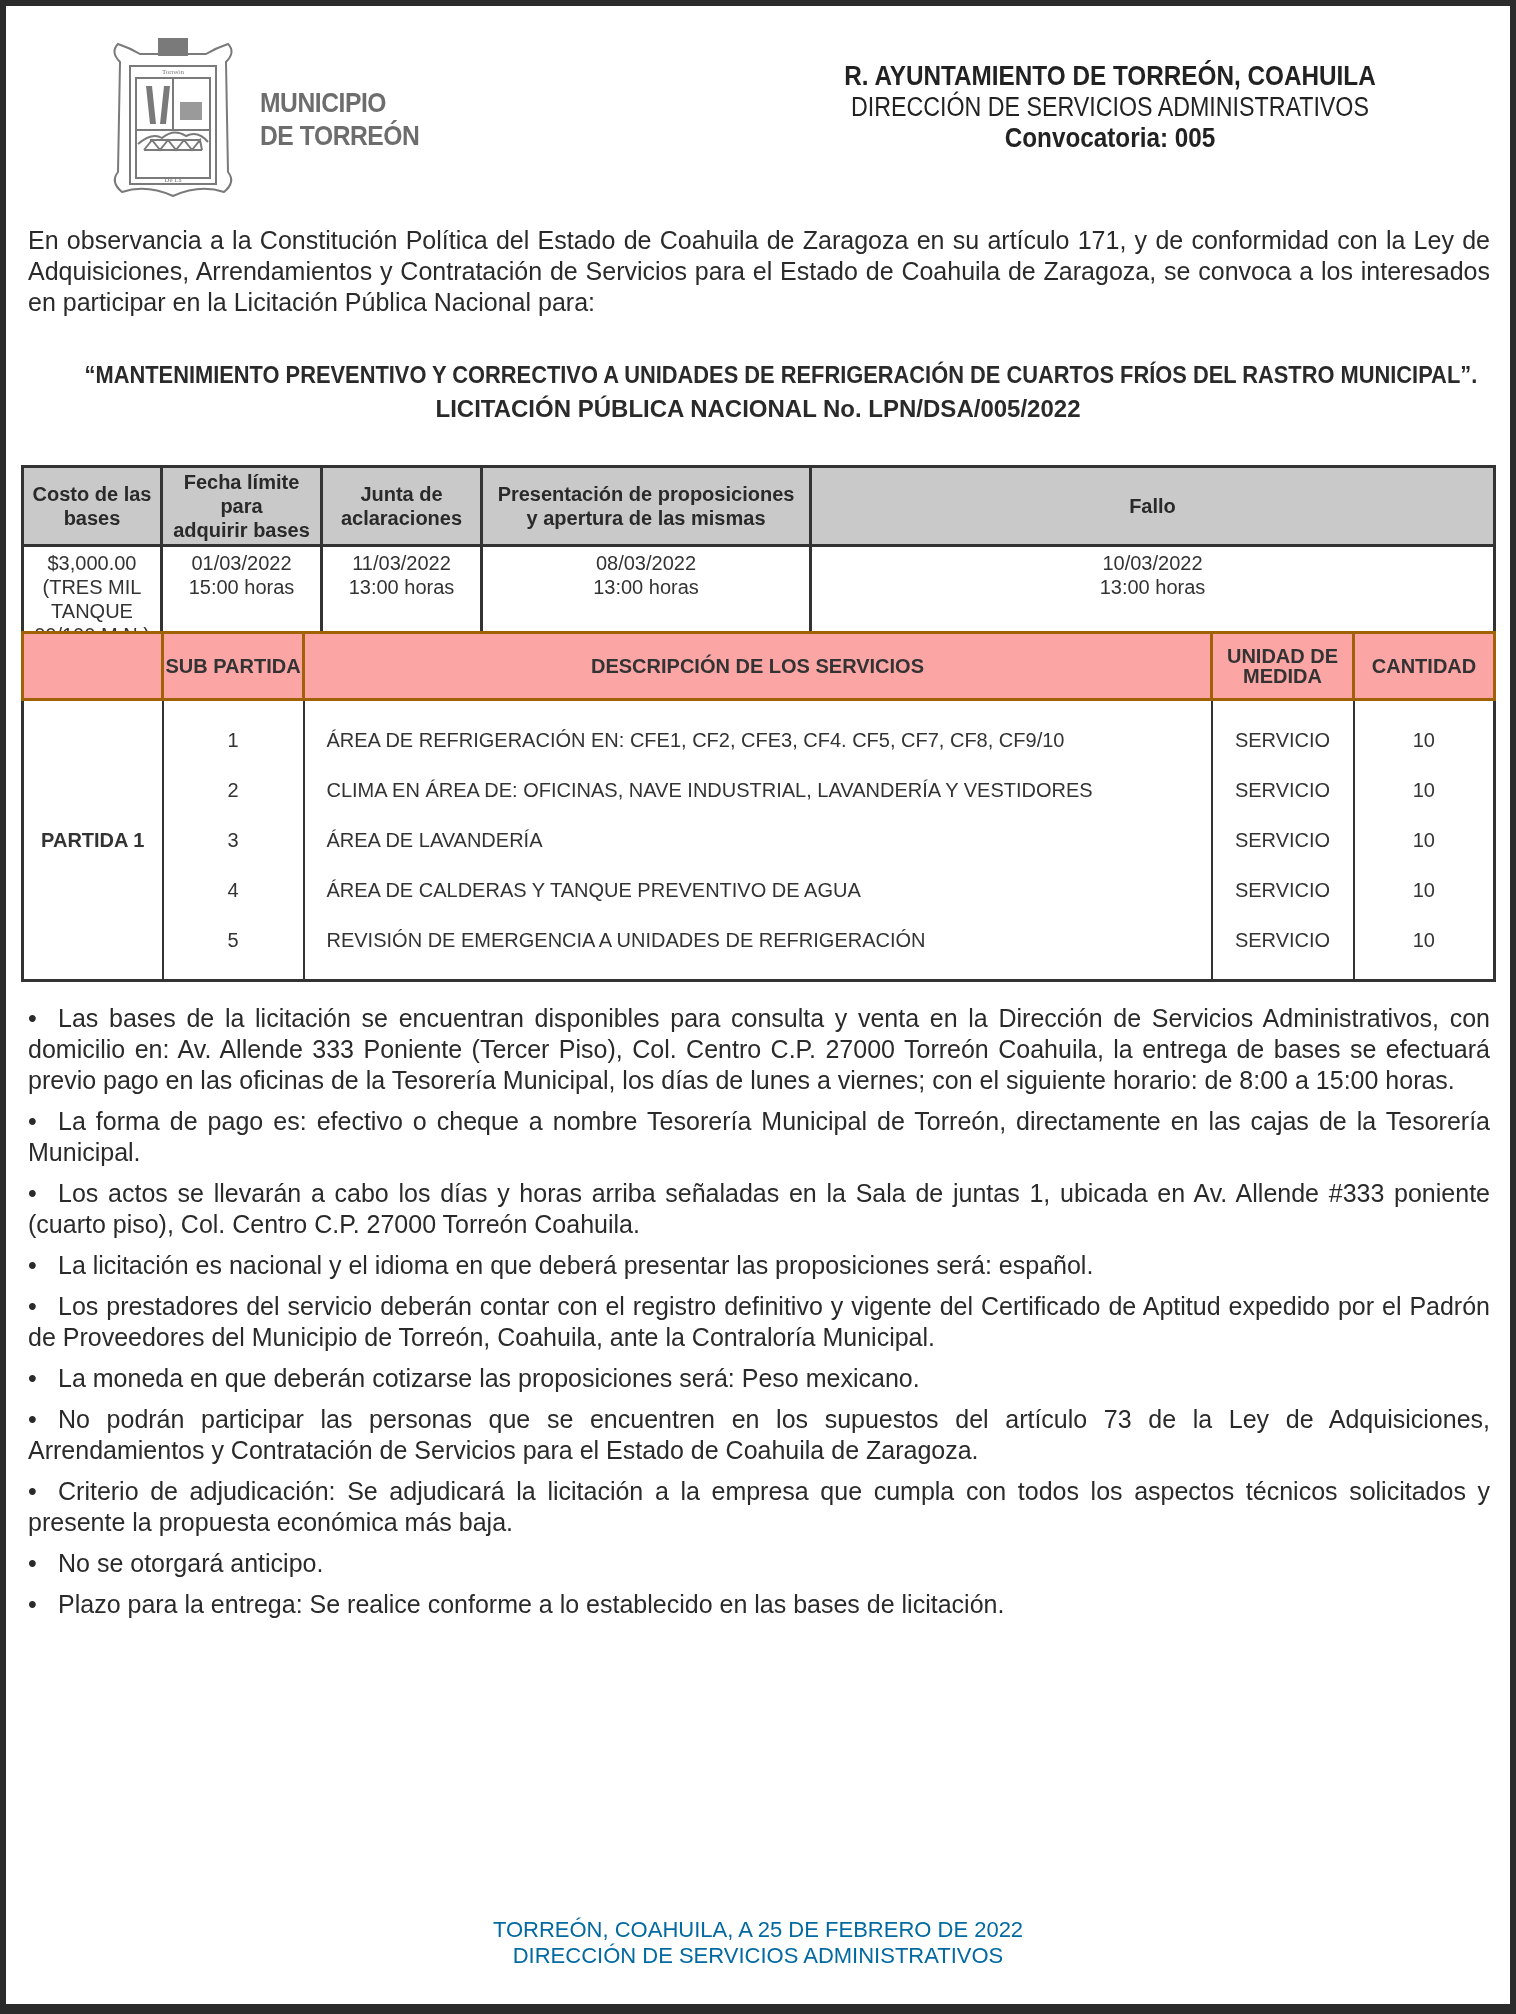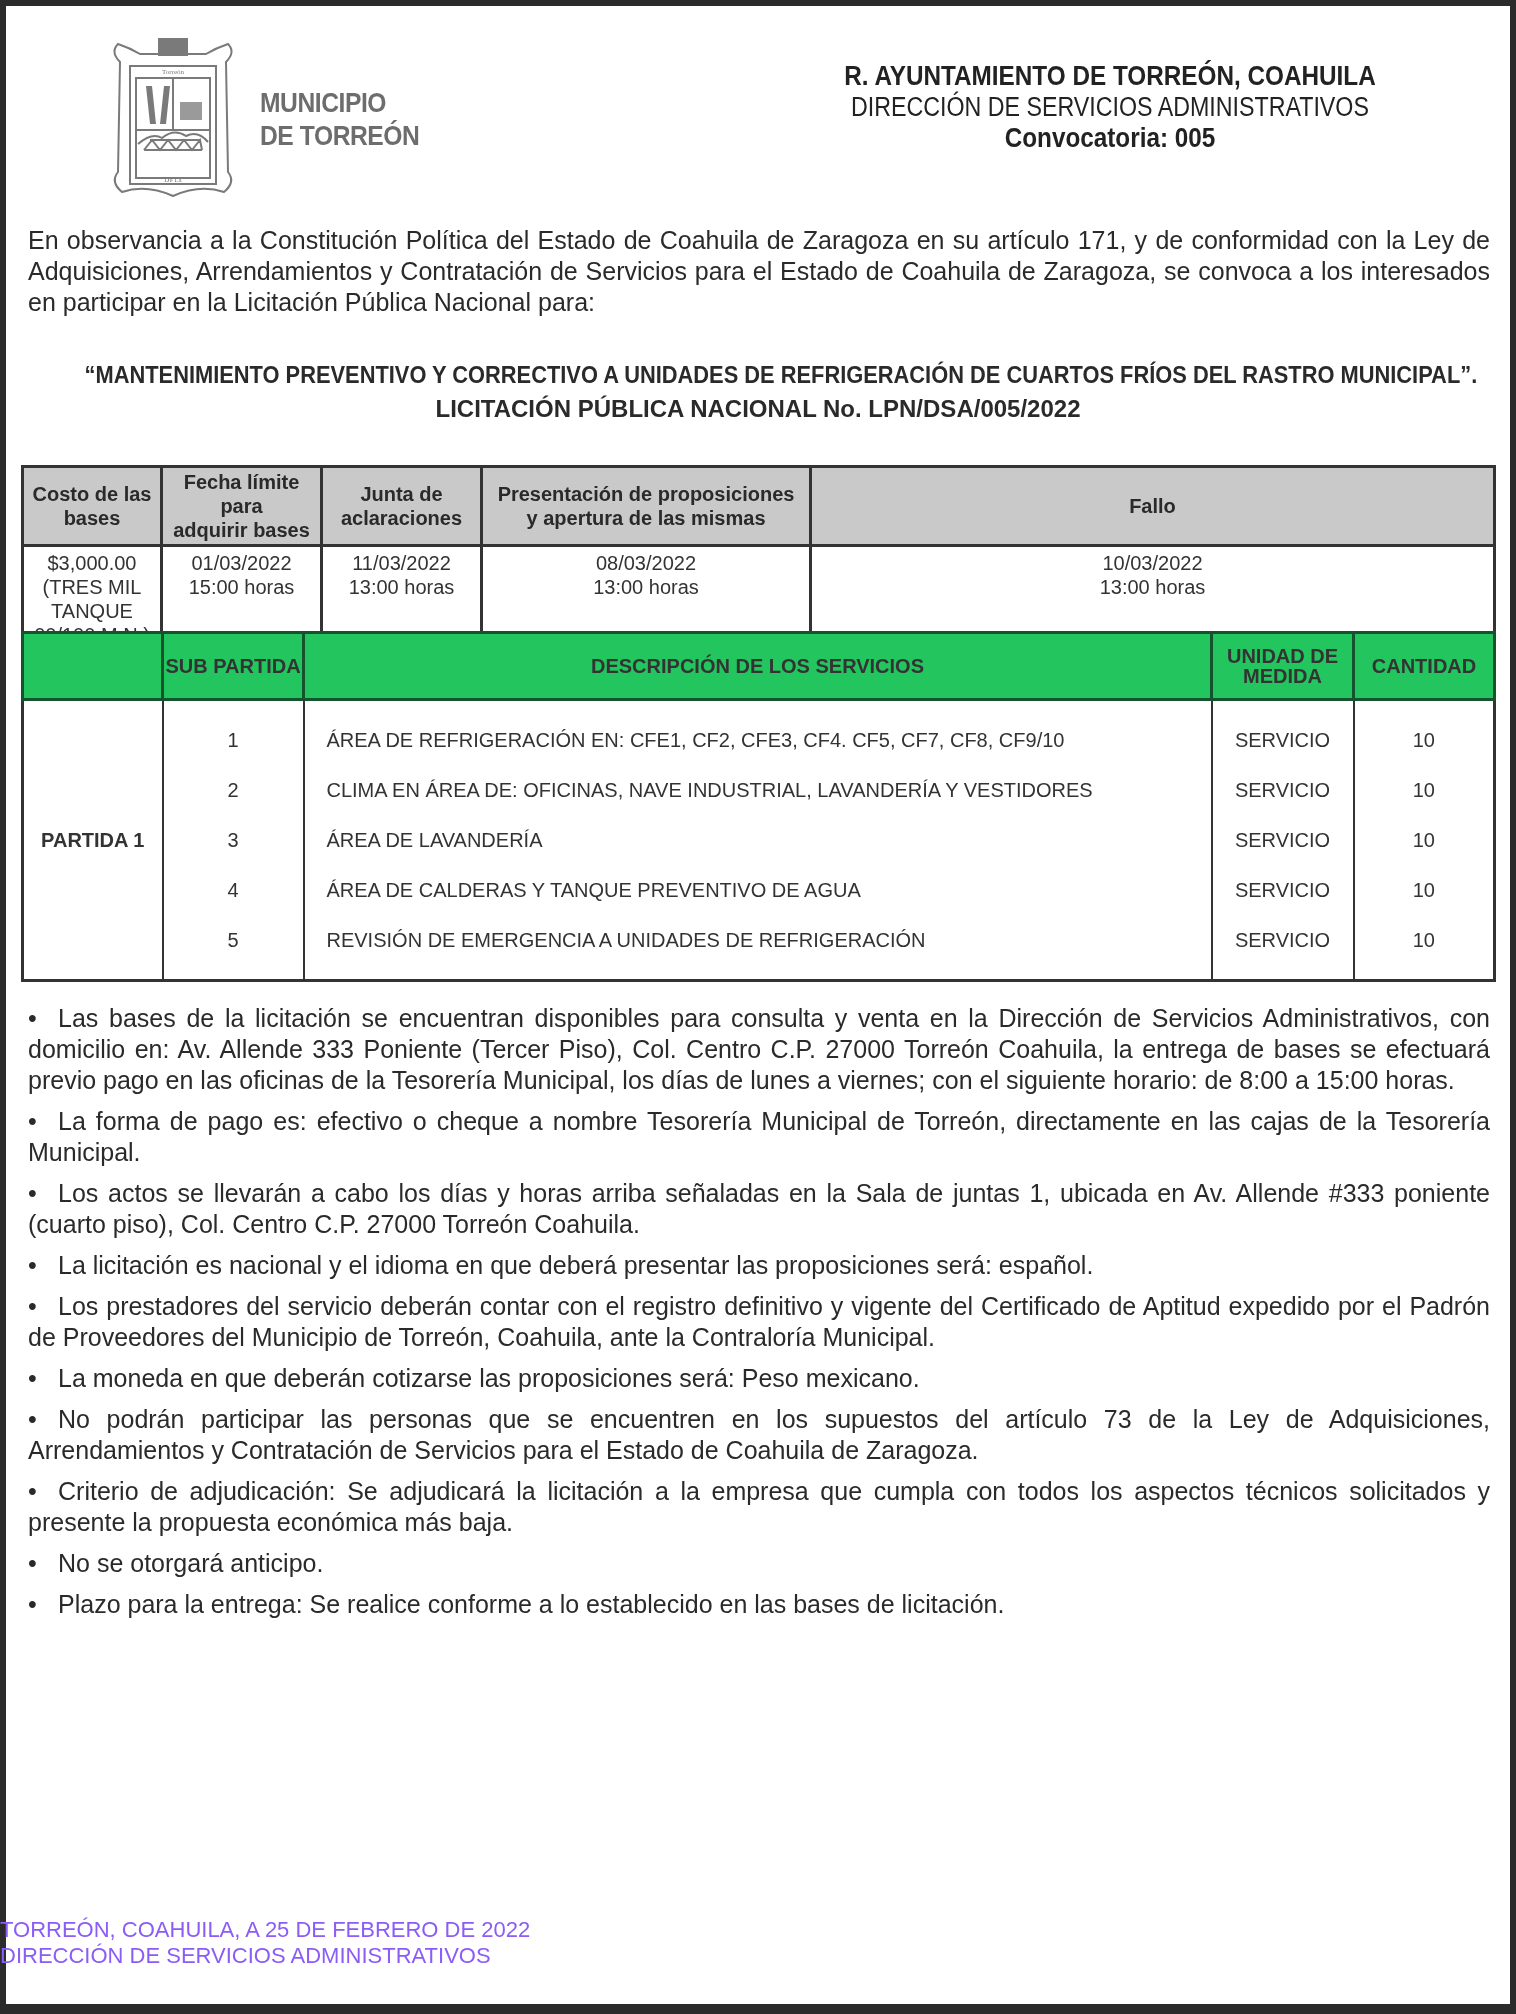--- a/index.html
+++ b/index.html
@@ -19,29 +19,29 @@
   .title { position:absolute; left:18px; top:358px; width:1480px; text-align:center; font-weight:bold;
     font-size:24px; line-height:34px; color:#2a2a2a; }
   .title .l1 { white-space:nowrap; transform:scaleX(0.91); }
   table { border-collapse:collapse; position:absolute; }
   .t-a { left:21px; top:465px; width:1475px; }
   .t-a th, .t-a td { border:3px solid #333; text-align:center; font-size:20px; line-height:24px; }
   .t-a th { background:#c9c9c9; font-weight:bold; height:56px; padding:2px 4px; }
   .t-a td { vertical-align:top; padding:4px 4px 6px; height:80px; color:#333; }
   .t-b { left:21px; top:631px; width:1475px; }
   .t-b th, .t-b td { border-left:2px solid #333; border-right:2px solid #333; text-align:center; font-size:20px; color:#333; }
-  .t-b thead th { background:#22c55e; font-weight:bold; height:62px; border:3px solid #14532d; line-height:20px; }
+  .t-b thead th { background:#fca5a5; font-weight:bold; height:62px; border:3px solid #a16207; line-height:20px; }
   .t-b tbody td { height:50px; padding:0; }
   .t-b tbody td.desc { text-align:left; padding-left:22px; }
   .t-b tbody { border:3px solid #333; }
   .t-b td.partida { font-weight:bold; vertical-align:middle; }
   .bullets { position:absolute; left:28px; top:1003px; width:1462px; font-size:25px; line-height:31px; color:#2a2a2a; }
   .bullets .b { text-align:justify; margin:0 0 10px 0; }
   .bullets .dot { display:inline-block; width:30px; }
-  .footer { position:absolute; left:0; top:1917px; width:1516px; font-size:22px; line-height:26px; color:#8b5cf6; }
+  .footer { position:absolute; left:0; top:1917px; width:1516px; text-align:center; font-size:22px; line-height:26px; color:#0369a1; }
 </style>
 </head>
 <body>
 
 <div class="frame"></div>
 
 <svg class="logo" viewBox="0 0 146 168">
   <g fill="none" stroke="#7a7a7a" stroke-width="2">
     <path d="M20 30 Q10 20 18 12 Q30 16 40 22 L106 22 Q116 16 128 12 Q136 20 126 30 L128 140 Q136 150 124 160 Q100 152 73 164 Q46 152 22 160 Q10 150 18 140 Z"></path>
     <rect x="30" y="34" width="86" height="118"></rect>

